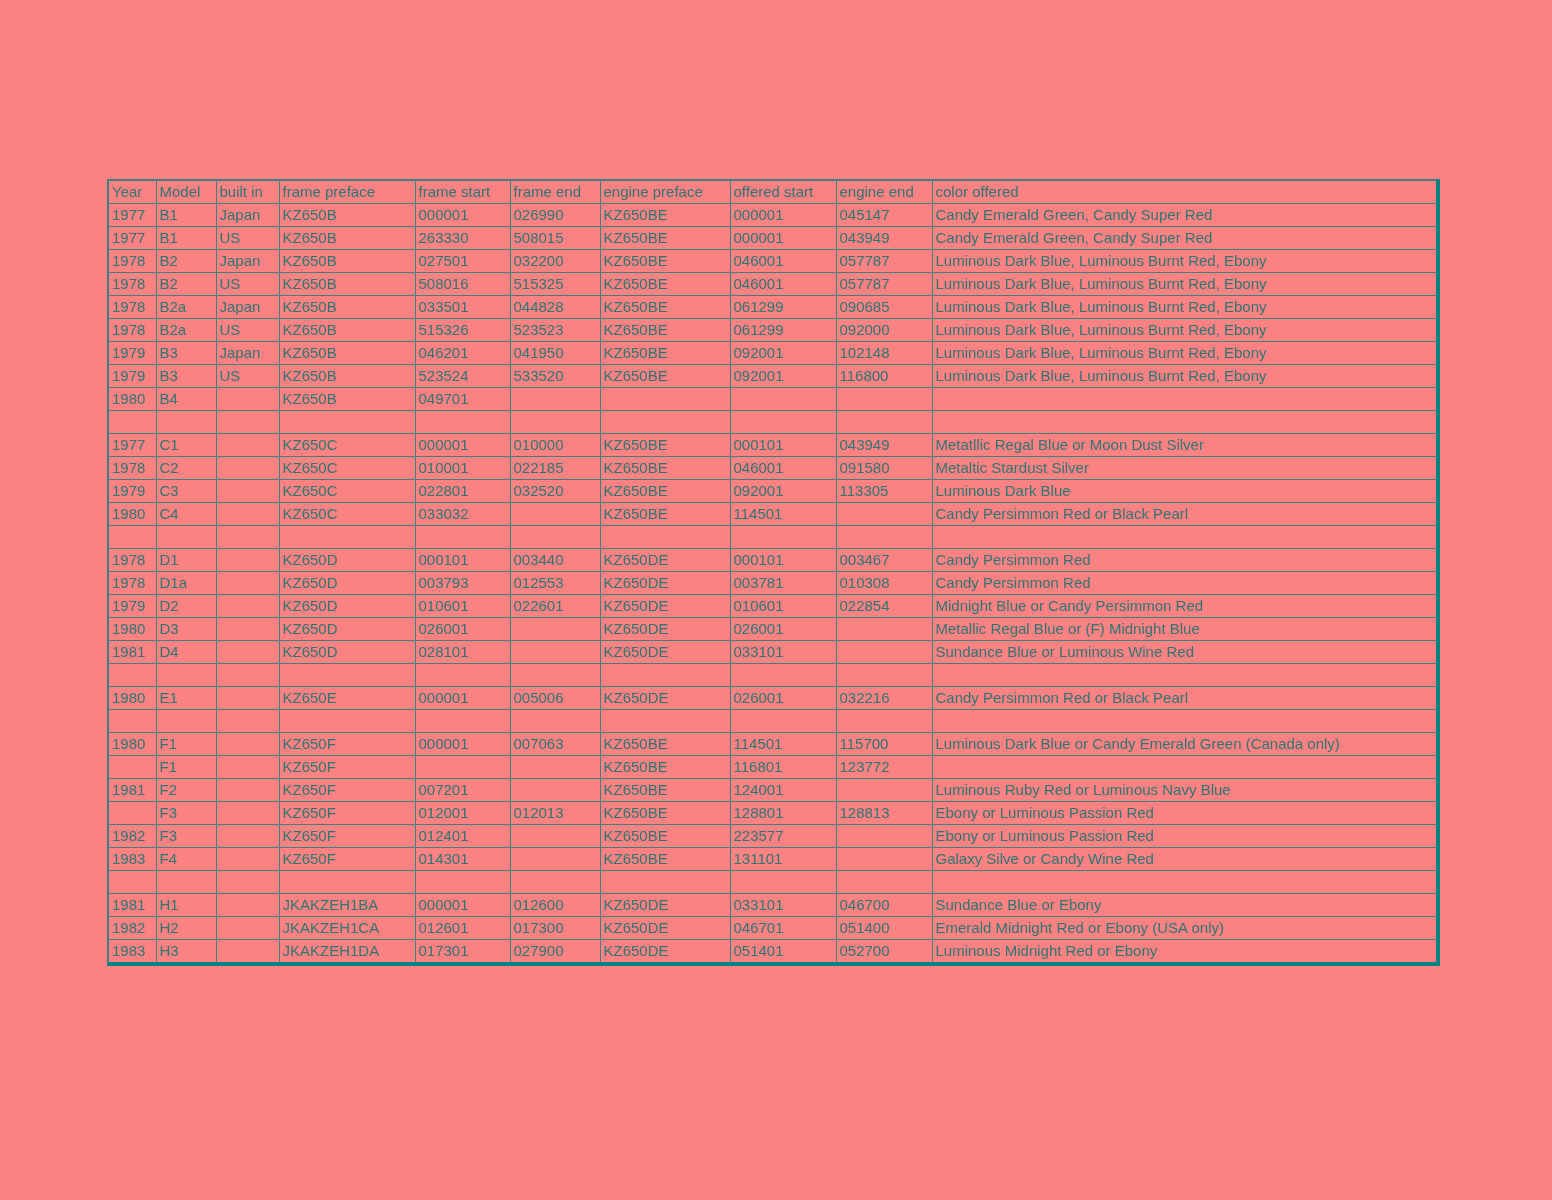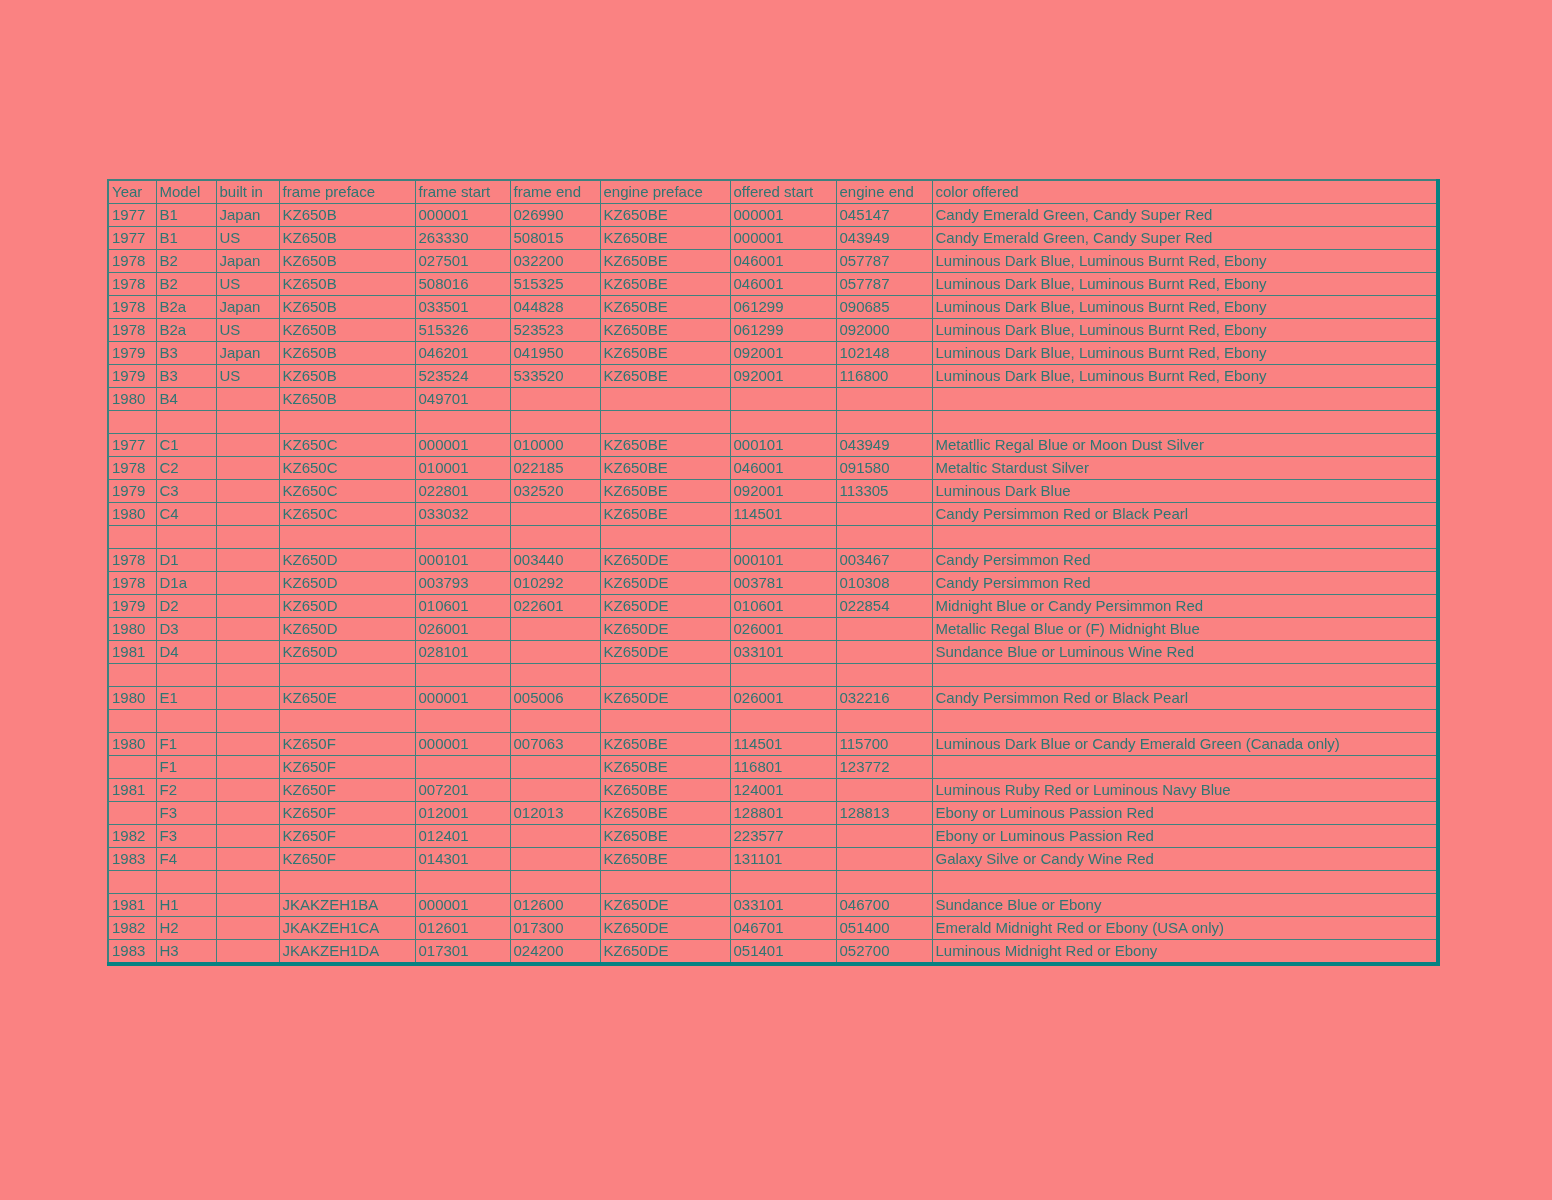--- a/index.html
+++ b/index.html
@@ -264,21 +264,21 @@
           <td>000101</td>
           <td>003467</td>
           <td>Candy Persimmon Red</td>
         </tr>
         <tr>
           <td>1978</td>
           <td>D1a</td>
           <td></td>
           <td>KZ650D</td>
           <td>003793</td>
-          <td>010292</td>
+          <td>012553</td>
           <td>KZ650DE</td>
           <td>003781</td>
           <td>010308</td>
           <td>Candy Persimmon Red</td>
         </tr>
         <tr>
           <td>1979</td>
           <td>D2</td>
           <td></td>
           <td>KZ650D</td>
@@ -456,21 +456,21 @@
           <td>046701</td>
           <td>051400</td>
           <td>Emerald Midnight Red or Ebony (USA only)</td>
         </tr>
         <tr>
           <td>1983</td>
           <td>H3</td>
           <td></td>
           <td>JKAKZEH1DA</td>
           <td>017301</td>
-          <td>024200</td>
+          <td>027900</td>
           <td>KZ650DE</td>
           <td>051401</td>
           <td>052700</td>
           <td>Luminous Midnight Red or Ebony</td>
         </tr>
       </tbody>
   </table>
 </div>
 
 </body></html>

